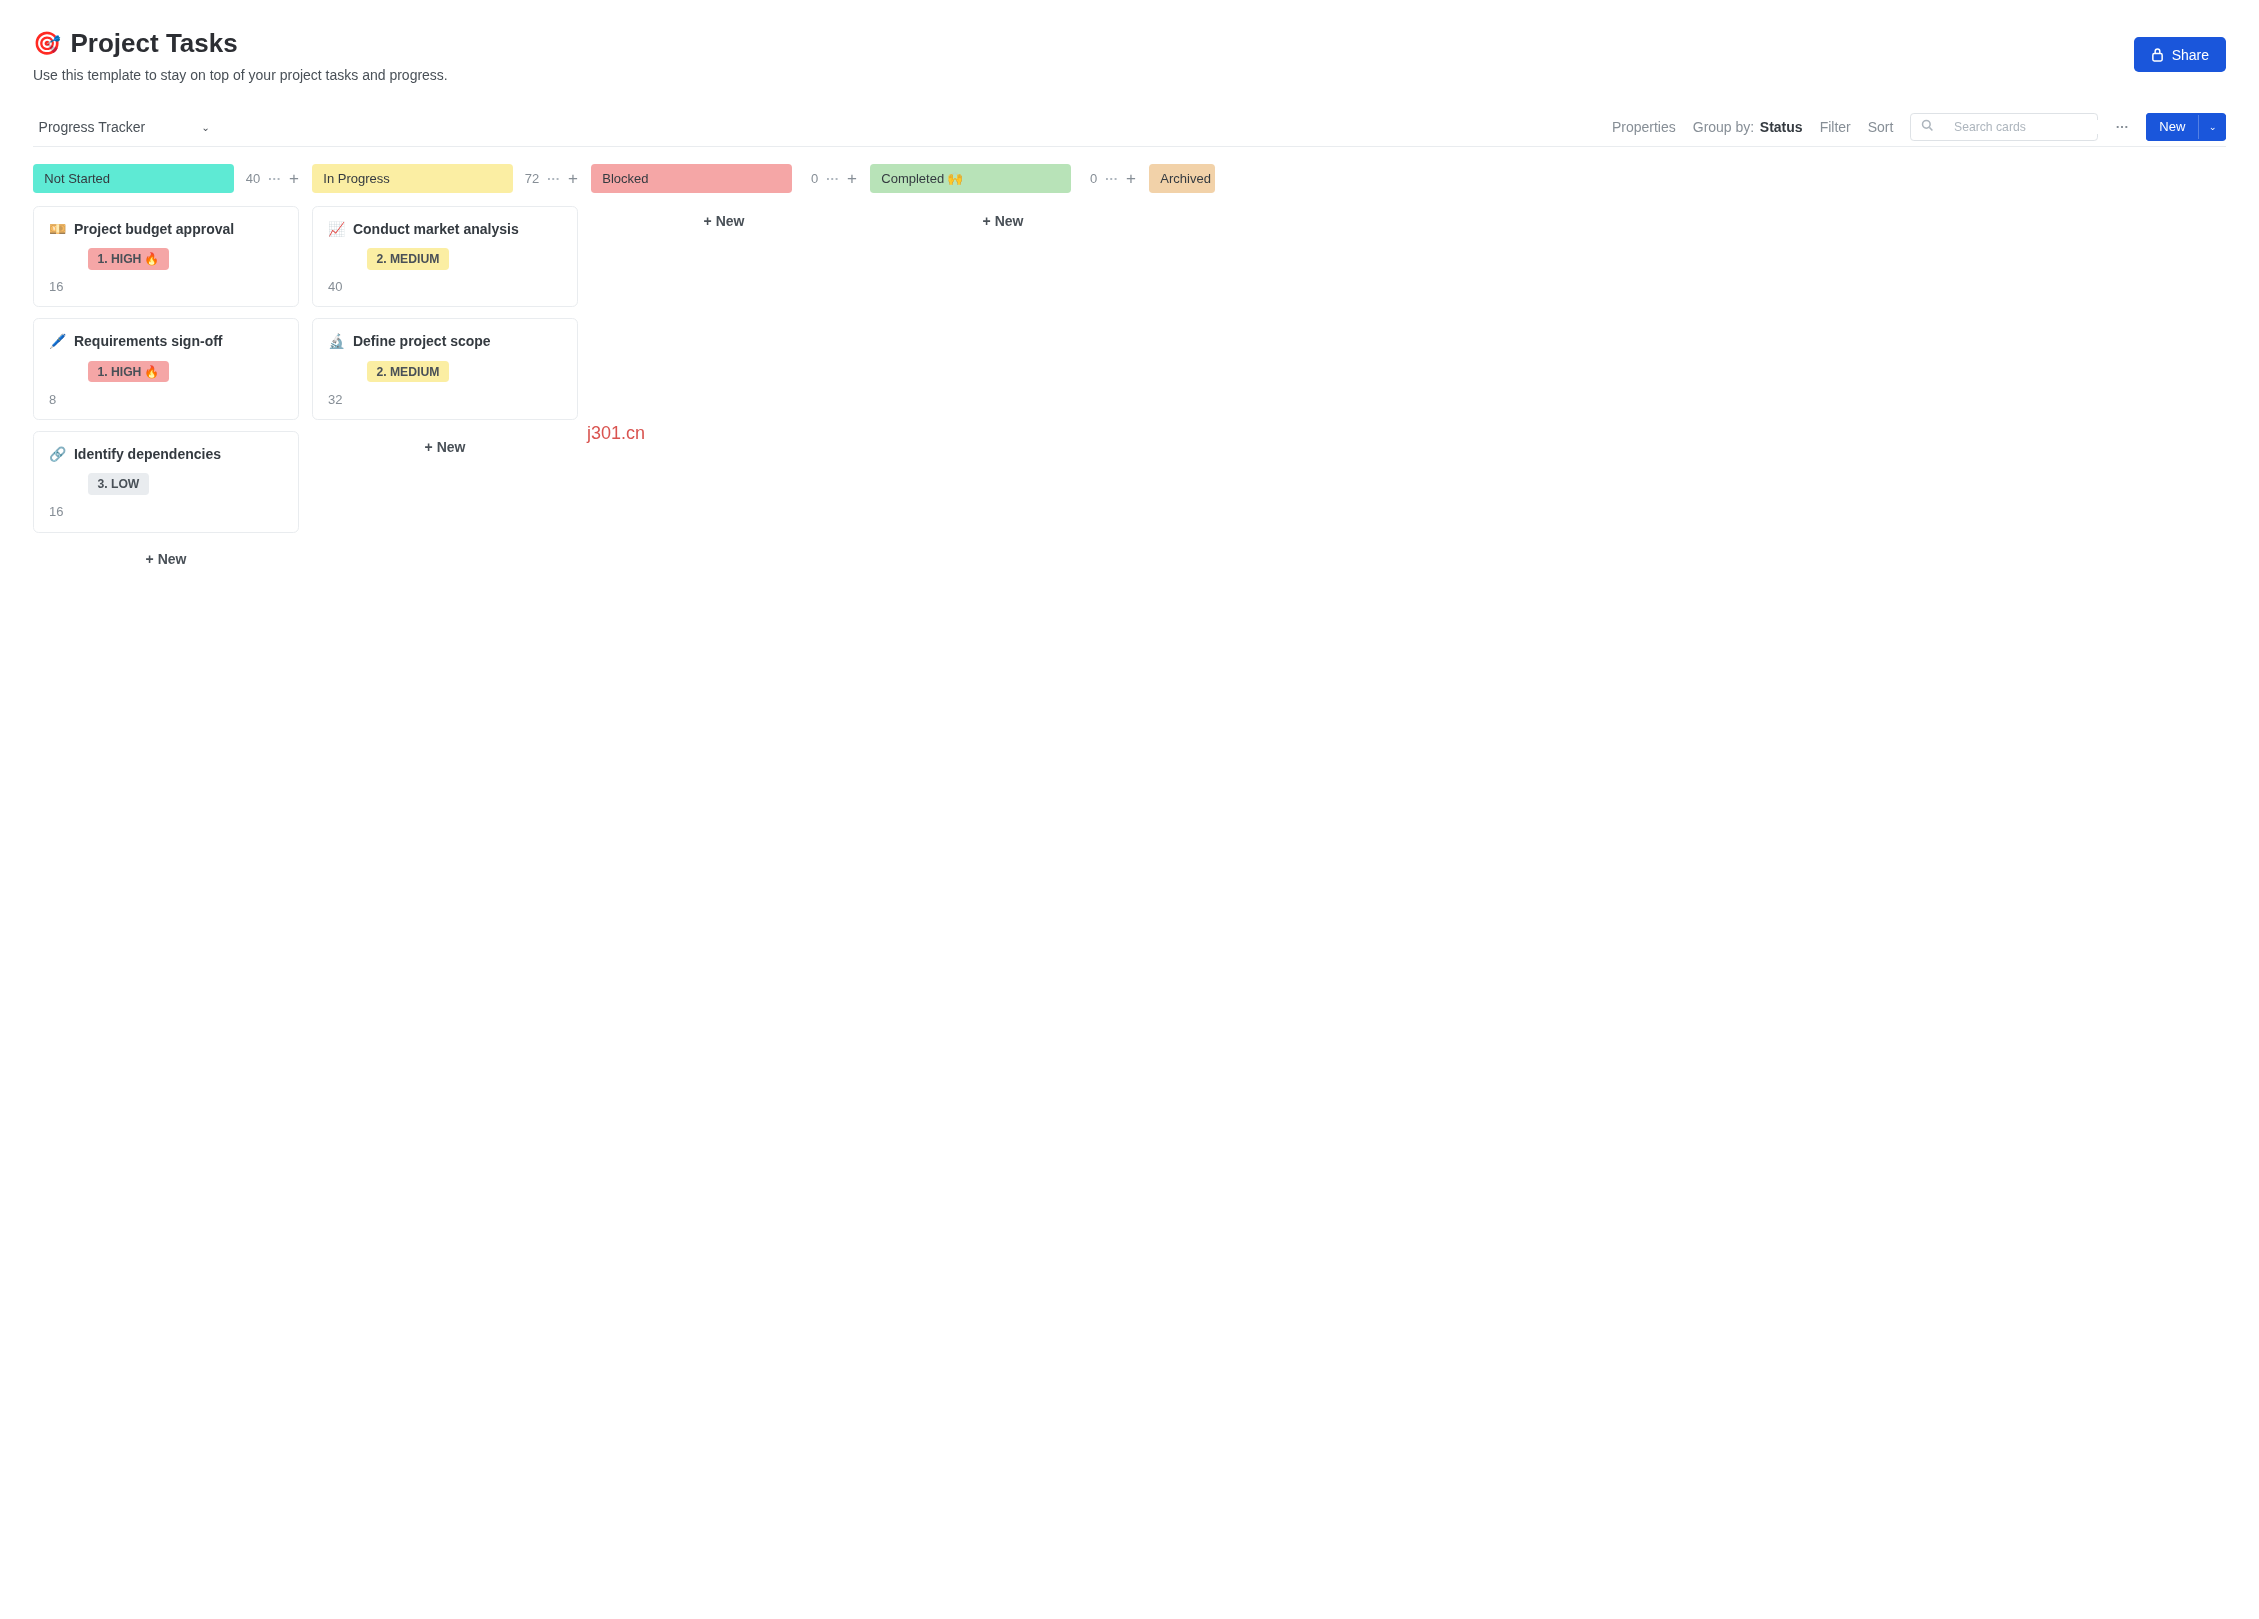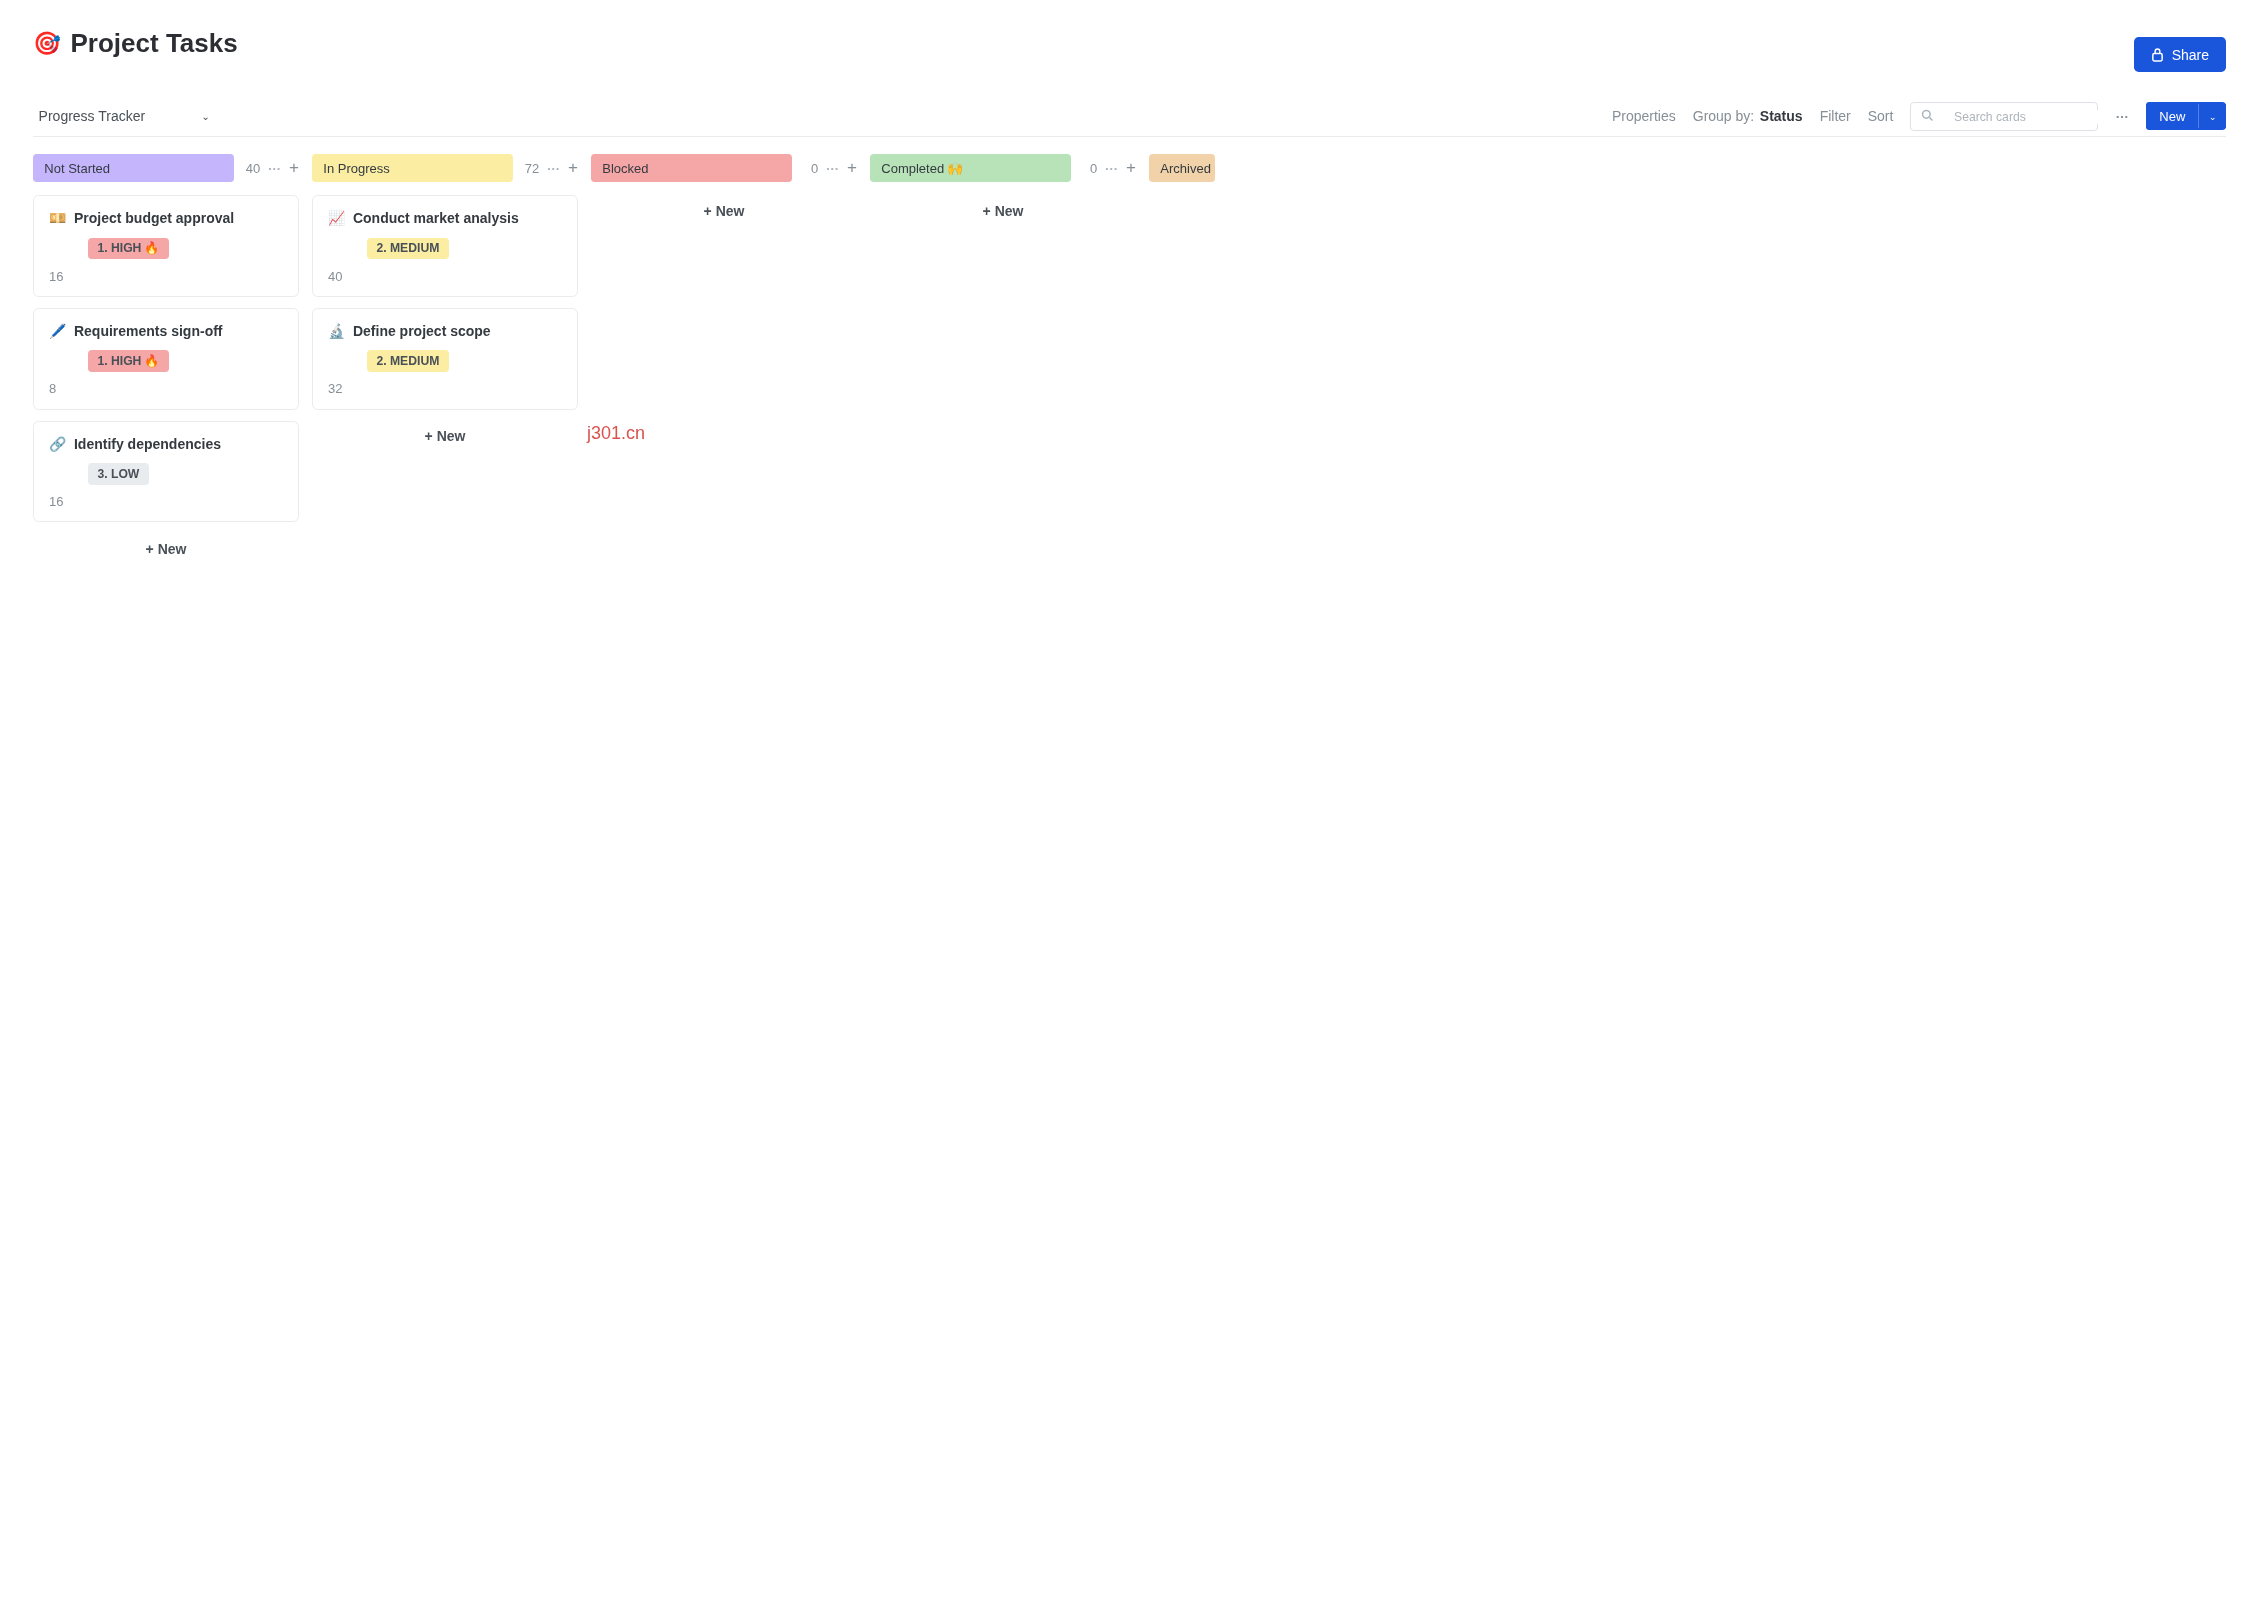--- a/index.html
+++ b/index.html
@@ -154,21 +154,21 @@
   .col-pill {
     flex: 1;
     border-radius: 3.8px;
     padding: 6.6px 11.3px;
     font-size: 13px;
     font-weight: 500;
     color: #343a40;
     white-space: nowrap;
     overflow: hidden;
   }
-  .pill-notstarted { background: #c4b5fd; }
+  .pill-notstarted { background: #5eead4; }
   .pill-inprogress { background: #fbeea3; }
   .pill-blocked    { background: #f5a6a6; }
   .pill-completed  { background: #b8e3b8; }
   .pill-archived   { background: #f2d2a9; }
   .col-count {
     color: #868e96;
     font-size: 13px;
     width: 19px;
     text-align: right;
   }
@@ -237,20 +237,21 @@
 </style>
 </head>
 <body>
 
 <div class="header-row">
   <div class="title-block">
     <h1 class="page-title">
       <span class="emoji">🎯</span>
       <span>Project Tasks</span>
     </h1>
+    <div class="page-subtitle">Use this template to stay on top of your project tasks and progress.</div>
   </div>
   <button class="share-btn">
     <span class="lock-icon">
       <svg viewBox="0 0 14 16" width="13" height="15" fill="none" stroke="#fff" stroke-width="1.6">
         <rect x="2" y="7" width="10" height="8" rx="1.5"></rect>
         <path d="M4.5 7 V4.5 a2.5 2.5 0 0 1 5 0 V7"></path>
       </svg>
     </span>
     <span>Share</span>
   </button>

